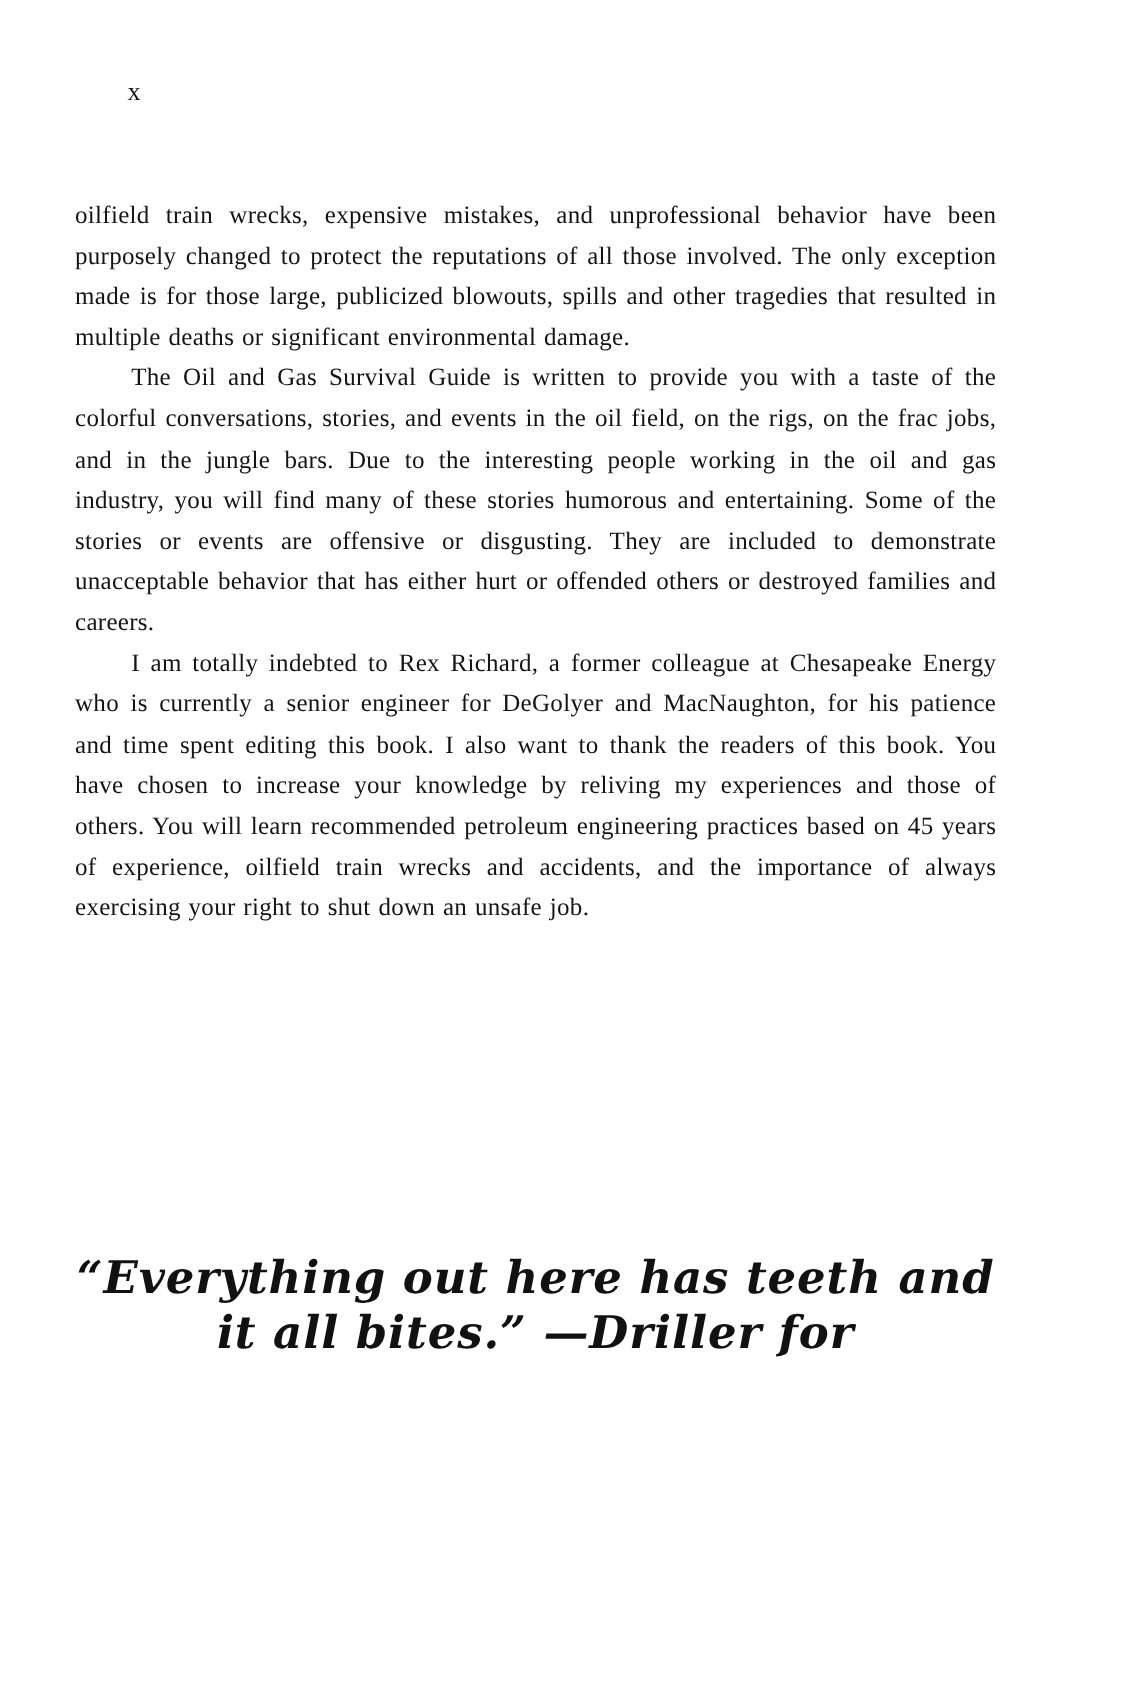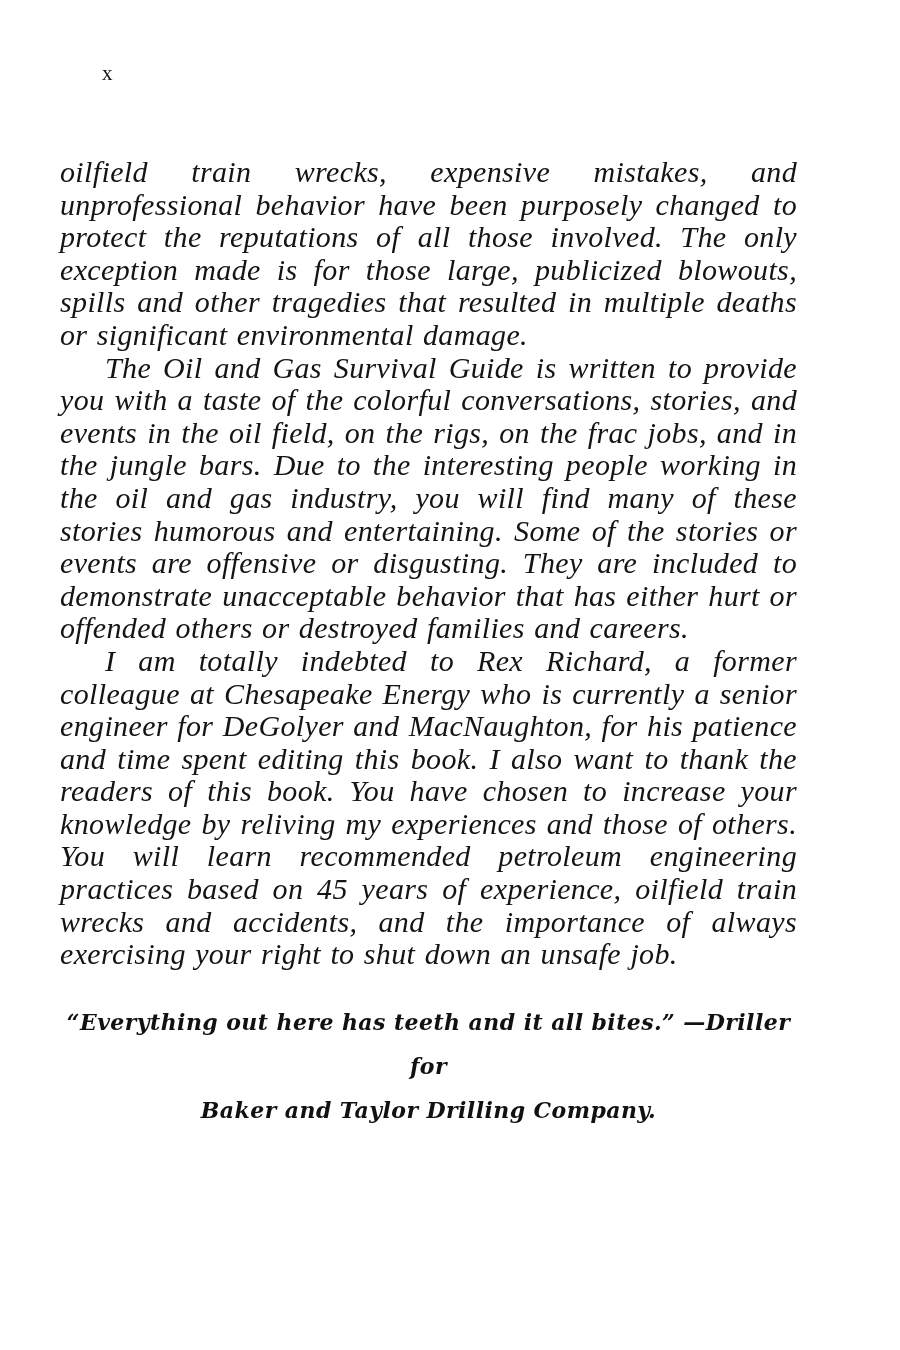--- a/index.html
+++ b/index.html
@@ -22,60 +22,58 @@
     top: 60px;
     font-size: 21px;
     line-height: 26px;
     color: #141414;
   }
   .body-text {
     position: absolute;
     left: 60px;
     top: 156px;
     width: 737px;
-    font-size: 30px;
+    font-size: 20px;
     line-height: 32.6px;
     text-align: justify;
     letter-spacing: 0.012em;
     word-spacing: 0.05em;
-    font-style: italic;
   }
   .body-text p {
     margin: 0;
     padding: 0;
   }
   .body-text p.indented {
     text-indent: 45px;
   }
   .epigraph {
     position: absolute;
     left: 60px;
     top: 1000px;
     width: 737px;
     text-align: center;
     font-family: "DejaVu Serif", serif;
     font-style: italic;
     font-weight: bold;
-    font-size: 22px;
+    font-size: 36px;
     line-height: 44px;
     letter-spacing: 0.02em;
     color: #111111;
   }
 </style>
 </head>
 <body>
 
 <div class="page">
 
   <div class="page-number">x</div>
 
   <div class="body-text">
     <p>oilfield train wrecks, expensive mistakes, and unprofessional behavior have been purposely changed to protect the reputations of all those involved. The only exception made is for those large, publicized blowouts, spills and other tragedies that resulted in multiple deaths or significant environmental dam­age.</p>
     <p class="indented">The Oil and Gas Survival Guide is written to provide you with a taste of the colorful conversations, stories, and events in the oil field, on the rigs, on the frac jobs, and in the jungle bars. Due to the interesting people working in the oil and gas industry, you will find many of these stories humorous and entertaining. Some of the stories or events are offensive or disgusting. They are included to demonstrate unacceptable behavior that has either hurt or offended others or destroyed families and careers.</p>
     <p class="indented">I am totally indebted to Rex Richard, a former colleague at Chesapeake Energy who is currently a senior engineer for DeGolyer and MacNaughton, for his patience and time spent editing this book. I also want to thank the readers of this book. You have chosen to increase your knowledge by reliving my experiences and those of others. You will learn recommended petroleum engineering practices based on 45 years of experience, oilfield train wrecks and accidents, and the importance of always exercising your right to shut down an unsafe job.</p>
   </div>
 
   <div class="epigraph">
     <div class="epigraph-line">“Everything out here has teeth and it all bites.” —Driller for</div>
-    <div class="epigraph-line">Baker and Taylor Drilling Company.</div>
   </div>
 
 </div>
 
 </body></html>

